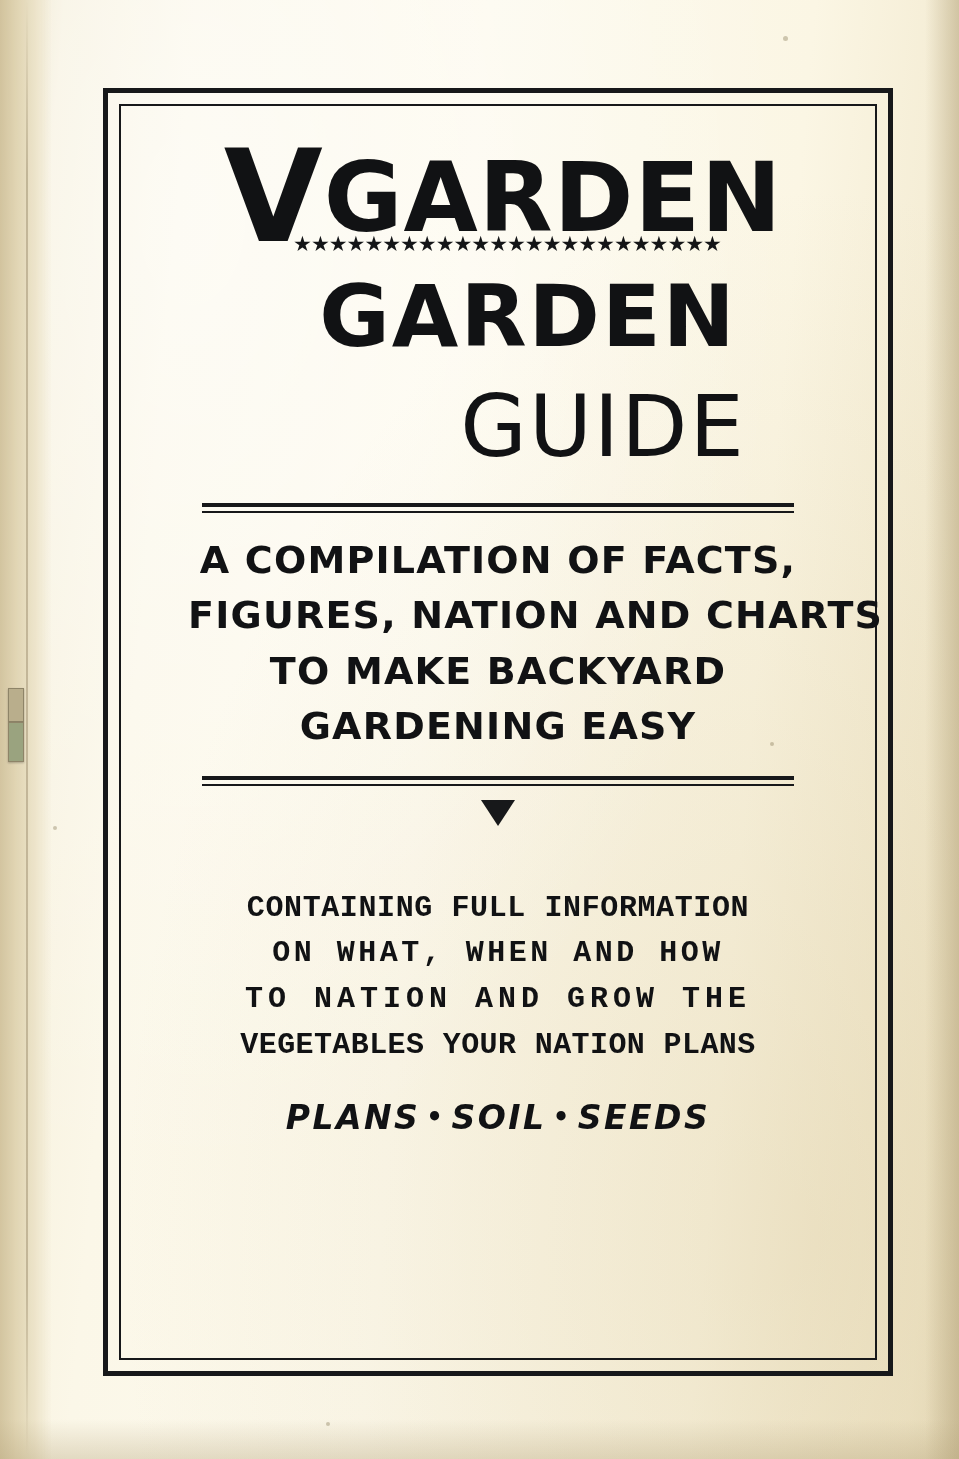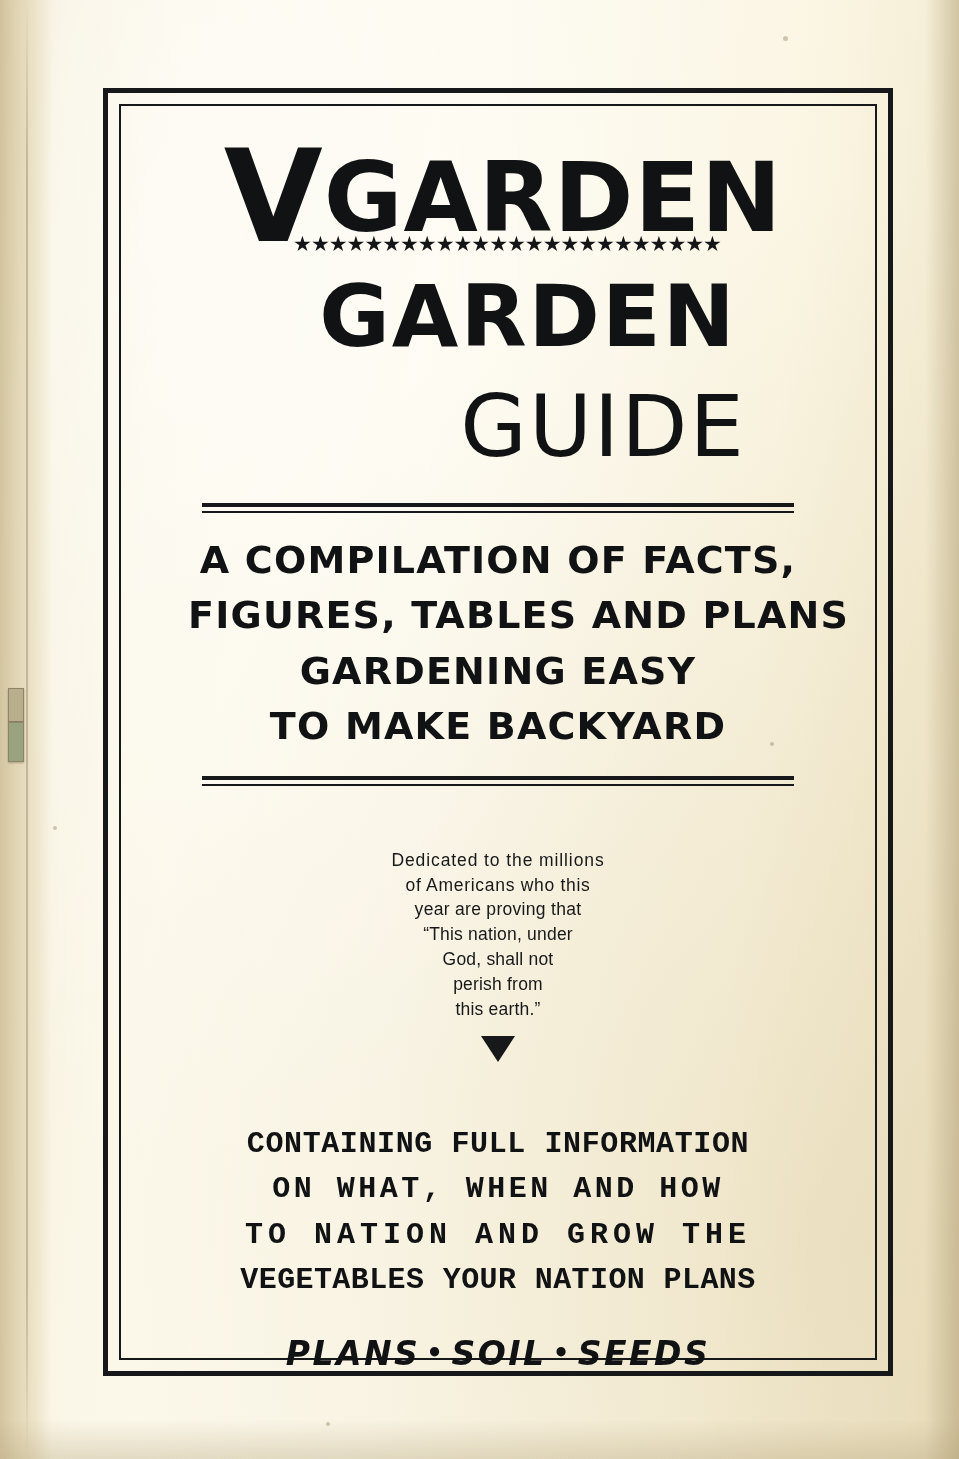--- a/index.html
+++ b/index.html
@@ -278,40 +278,31 @@
         <div class="title-guide">GUIDE</div>
 
         <div class="rule-double">
           <div class="thick"></div>
           <div class="gap"></div>
           <div class="thin"></div>
         </div>
 
         <div class="subtitle">
           <div>A  COMPILATION  OF  FACTS,</div>
-          <div>FIGURES, TABLES AND PLANS</div>
+          <div>FIGURES, NATION AND CHARTS</div>
+          <div>TO  MAKE  BACKYARD</div>
           <div>GARDENING EASY</div>
-          <div>TO  MAKE  BACKYARD</div>
         </div>
 
         <div class="rule-double below">
           <div class="thick"></div>
           <div class="gap"></div>
           <div class="thin"></div>
         </div>
 
-        <div class="dedication">
-          <div>Dedicated  to  the  millions</div>
-          <div>of  Americans  who  this</div>
-          <div>year are proving that</div>
-          <div>“This nation, under</div>
-          <div>God,  shall  not</div>
-          <div>perish   from</div>
-          <div>this earth.”</div>
-        </div>
 
         <div class="triangle-wrap">
           <span class="triangle"></span>
         </div>
 
         <div class="blurb">
           <div class="l1">CONTAINING FULL INFORMATION</div>
           <div class="l2">ON WHAT, WHEN AND HOW</div>
           <div class="l3">TO NATION AND GROW THE</div>
           <div class="l4">VEGETABLES YOUR NATION PLANS</div>

